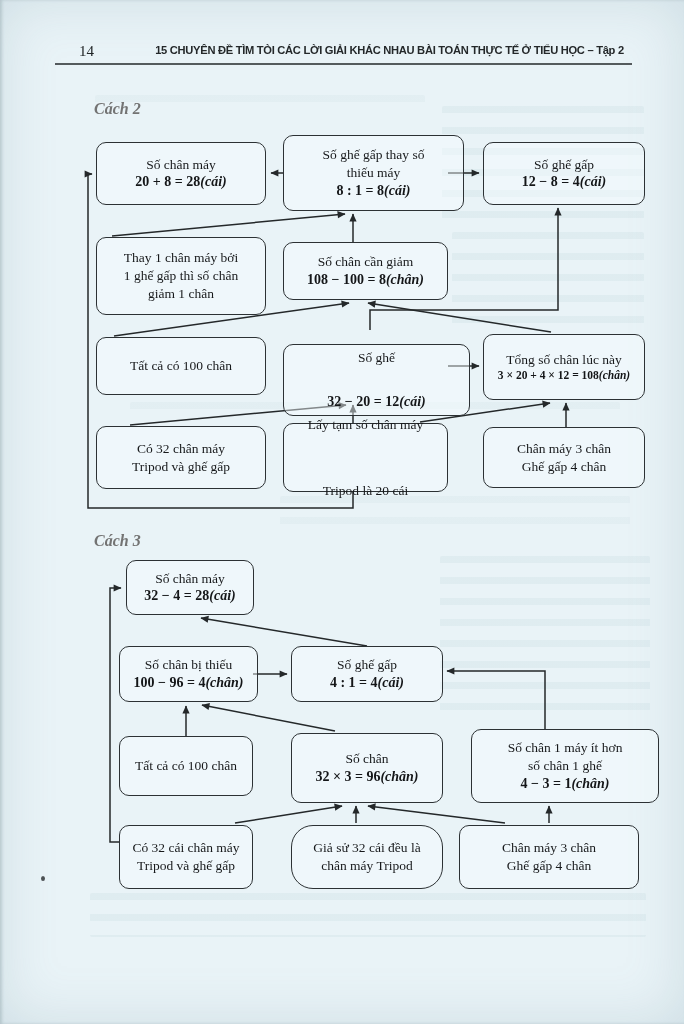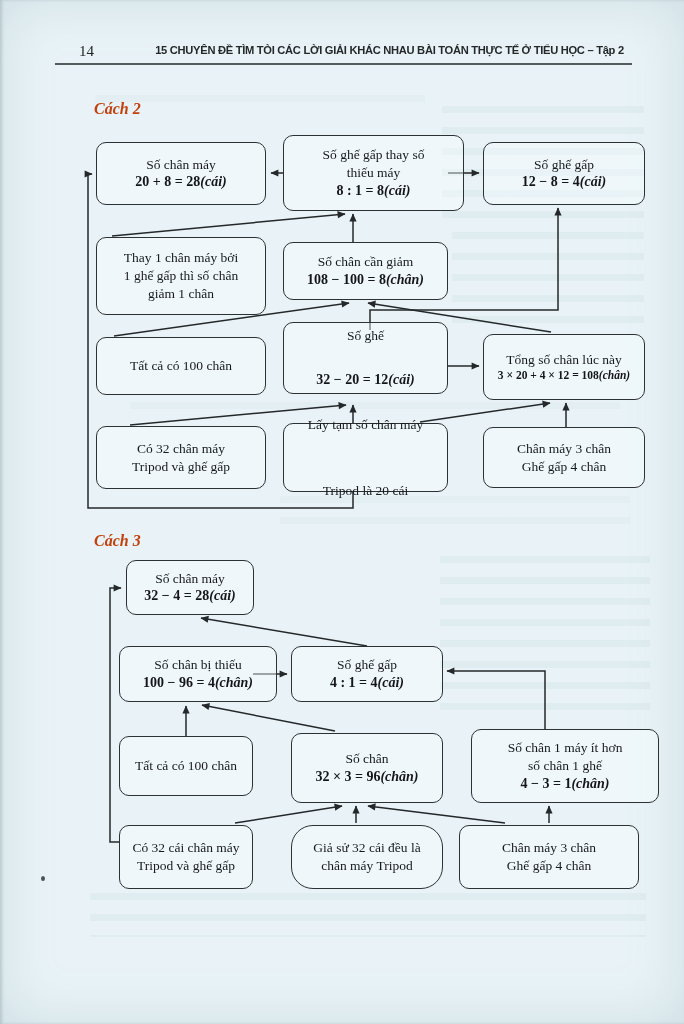--- a/index.html
+++ b/index.html
@@ -10,21 +10,21 @@
         box-shadow:inset 0 0 55px rgba(110,145,158,.22), inset 2px 0 3px rgba(90,110,120,.25);}
   
   .hdr{position:absolute;left:55px;top:40px;width:577px;height:24px;margin-left:16px;}
   .hdr-rule{position:absolute;left:55px;top:63px;width:577px;height:2px;background:#3a3f42;opacity:.85;}
   .pagenum{position:absolute;left:8px;top:3px;font:15px "Liberation Serif",serif;color:#202426;}
   .hdr-title{position:absolute;left:60px;top:4px;width:517px;text-align:center;
              font-family:"Liberation Sans",sans-serif;font-weight:bold;font-size:11.5px;
              letter-spacing:-.3px;transform:scaleX(.97);transform-origin:center;
              color:#24282a;white-space:nowrap;}
   
-  .mlabel{position:absolute;font:bold italic 16px "Liberation Serif",serif;color:#c2410c;}
+  .mlabel{position:absolute;font:bold italic 16px "Liberation Serif",serif;color:#737373;}
   
   .box{position:absolute;box-sizing:border-box;border:1.6px solid #2c3134;border-radius:10px;
        background:rgba(247,252,254,.45);display:flex;flex-direction:column;
        align-items:center;justify-content:center;text-align:center;padding:2px 3px;}
   .bt{font:13.5px/1.32 "Liberation Serif",serif;color:#17191b;white-space:nowrap;}
   .bf{font-family:"Liberation Serif",serif;font-weight:700;font-size:14px;line-height:1.3;
       color:#141618;white-space:nowrap;}
   .bf i{font-style:italic;}
   .bf.small{font-size:11.5px;}
   
@@ -119,21 +119,21 @@
 
   <div class="box" style="left:283px;top:242px;width:165px;height:58px;">
     <div class="bt">Số chân cần giảm</div>
     <div class="bf"><span>108 − 100 = 8</span><i>(chân)</i></div>
   </div>
 
   <div class="box" style="left:96px;top:337px;width:170px;height:58px;">
     <div class="bt">Tất cả có 100 chân</div>
   </div>
 
-  <div class="box" style="left:283px;top:322px;width:165px;height:72px;gap:26px;">
+  <div class="box" style="left:283px;top:344px;width:187px;height:72px;gap:26px;">
     <div class="bt">Số ghế</div>
     <div class="bf"><span>32 − 20 = 12</span><i>(cái)</i></div>
   </div>
 
   <div class="box" style="left:483px;top:334px;width:162px;height:66px;">
     <div class="bt">Tổng số chân lúc này</div>
     <div class="bf small"><span>3 × 20 + 4 × 12 = 108</span><i>(chân)</i></div>
   </div>
 
   <div class="box" style="left:96px;top:426px;width:170px;height:63px;">
@@ -149,21 +149,21 @@
   <div class="box" style="left:483px;top:427px;width:162px;height:61px;">
     <div class="bt">Chân máy 3 chân</div>
     <div class="bt">Ghế gấp 4 chân</div>
   </div>
 
   <div class="box" style="left:126px;top:560px;width:128px;height:55px;">
     <div class="bt">Số chân máy</div>
     <div class="bf"><span>32 − 4 = 28</span><i>(cái)</i></div>
   </div>
 
-  <div class="box" style="left:119px;top:646px;width:158px;height:56px;">
+  <div class="box" style="left:119px;top:646px;width:139px;height:56px;">
     <div class="bt">Số chân bị thiếu</div>
     <div class="bf"><span>100 − 96 = 4</span><i>(chân)</i></div>
   </div>
 
   <div class="box" style="left:291px;top:646px;width:152px;height:56px;">
     <div class="bt">Số ghế gấp</div>
     <div class="bf"><span>4 : 1 = 4</span><i>(cái)</i></div>
   </div>
 
   <div class="box" style="left:119px;top:736px;width:134px;height:60px;">

